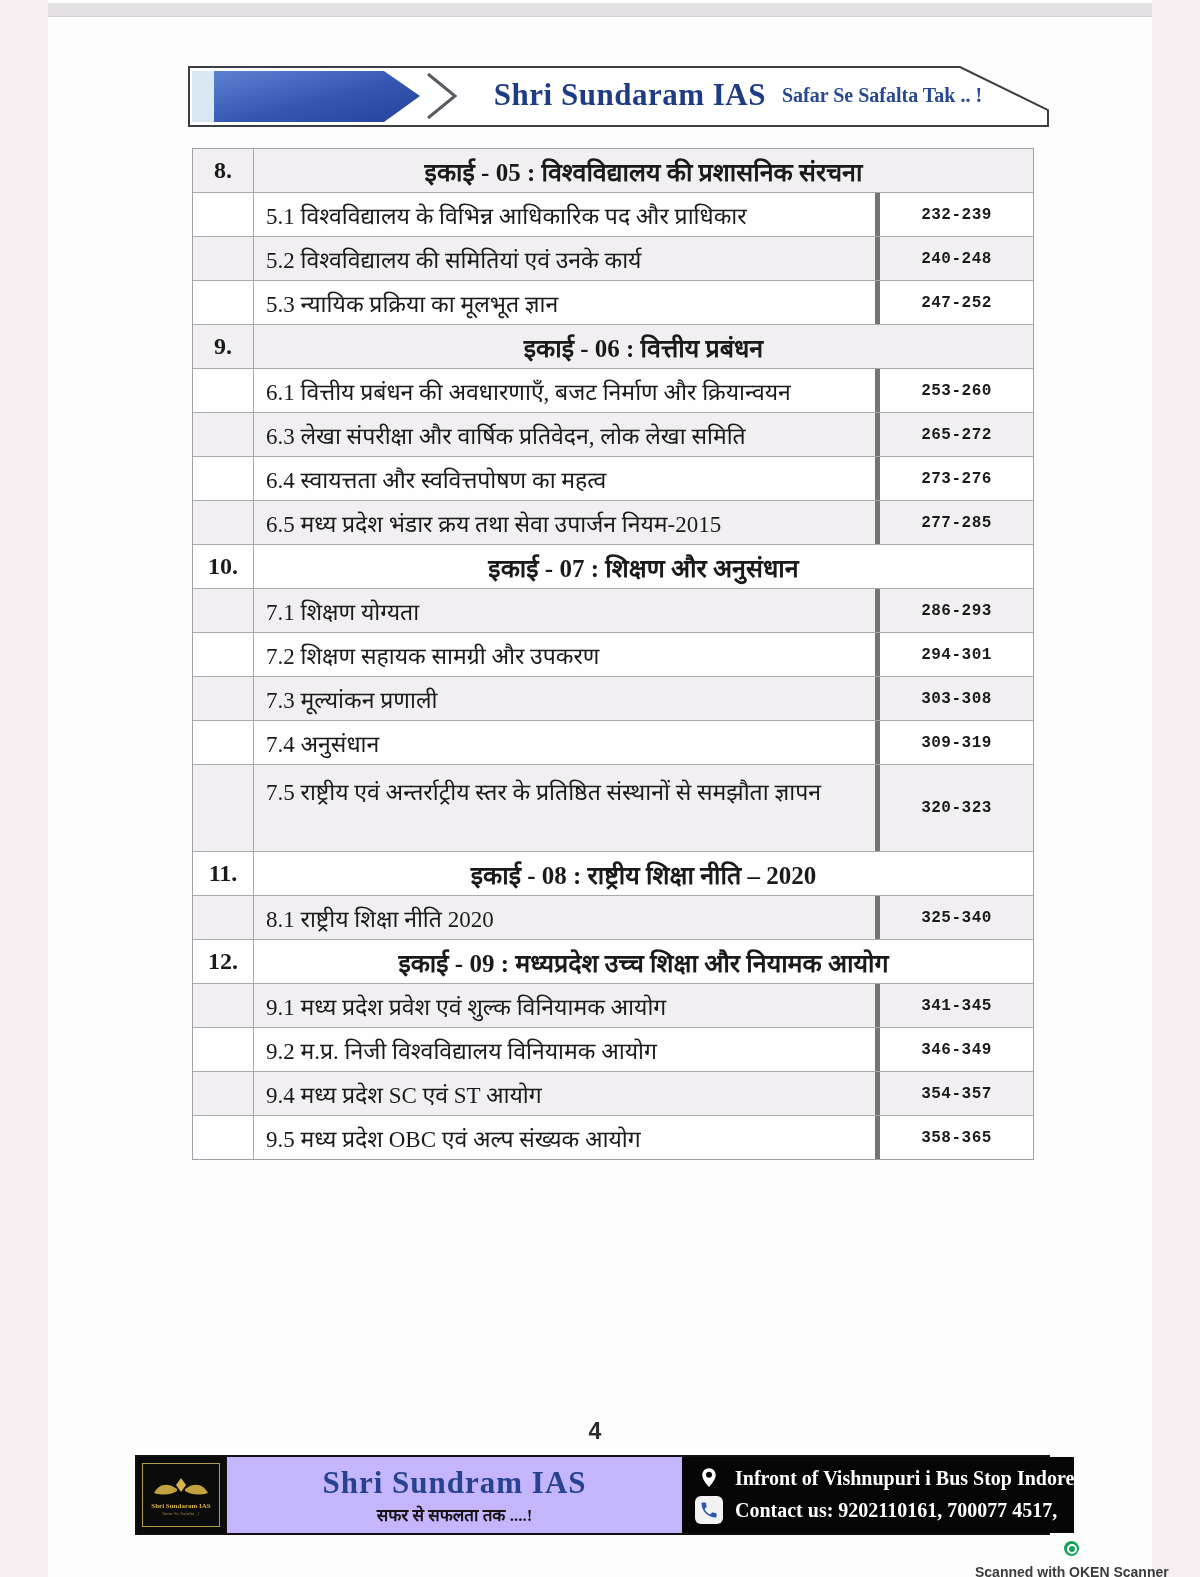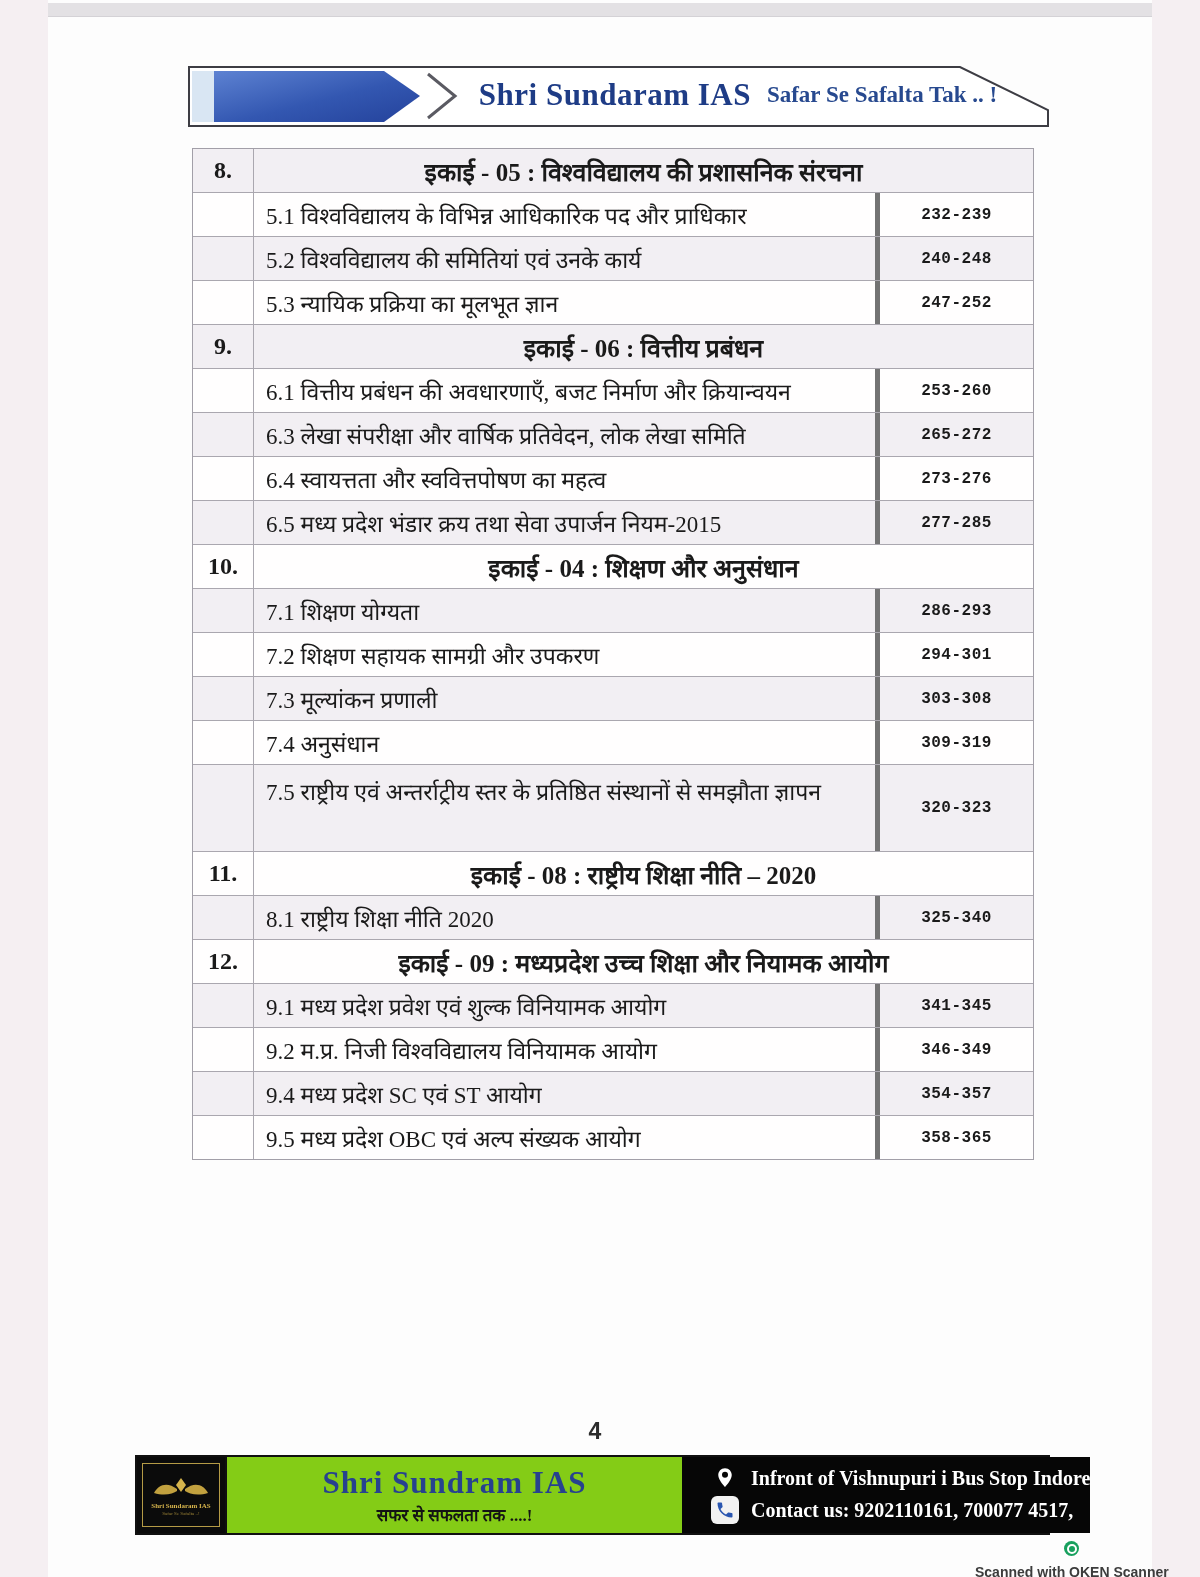--- a/index.html
+++ b/index.html
@@ -14,21 +14,21 @@
   .top-band{position:absolute;left:48px;top:3px;width:1104px;height:13px;background:#e3e1e4;border-bottom:1px solid #d4d2d6;}
 
   
   .banner{position:absolute;left:188px;top:66px;width:862px;height:62px;}
   .banner svg{position:absolute;left:0;top:0;}
   .banner-text{
     position:absolute;left:255px;top:0;width:590px;height:58px;
     display:flex;align-items:center;justify-content:center;gap:16px;white-space:nowrap;
   }
   .brand-big{font-size:31px;font-weight:bold;color:#1e3c86;letter-spacing:.5px;}
-  .brand-tag{font-size:23px;font-weight:bold;color:#27498f;}
+  .brand-tag{font-size:20px;font-weight:bold;color:#27498f;}
 
   
   .toc{
     position:absolute;left:192px;top:148px;width:840px;
     border:1px solid #a29fa8;background:#fff;
   }
   .t-row{display:flex;min-height:43px;border-bottom:1px solid #aaa7af;}
   .t-row:last-child{border-bottom:none;}
   .t-row:nth-child(odd){background:#f2eff3;}
   .t-row:nth-child(even){background:#fffefe;}
@@ -69,27 +69,27 @@
     display:flex;flex-direction:column;align-items:center;justify-content:center;box-sizing:border-box;
   }
   .logo-inner{
     width:78px;height:64px;border:1px solid #b59b46;box-sizing:border-box;
     display:flex;flex-direction:column;align-items:center;justify-content:center;gap:1px;
   }
   .logo-name{font-size:7px;color:#d6b44c;font-weight:bold;white-space:nowrap;}
   .logo-sub{font-size:5px;color:#9c8336;white-space:nowrap;}
   .footer-mid{
     flex:0 0 455px;display:flex;flex-direction:column;align-items:center;justify-content:center;
-    background:#84cc16;gap:2px;
+    background:#c4b5fd;gap:2px;
   }
   .footer-brand{font-size:31px;font-weight:bold;color:#27428f;letter-spacing:1px;}
   .footer-tag{font-size:17px;font-weight:bold;color:#141414;}
   .footer-right{
     flex:1;background:#060606;color:#fff;display:flex;flex-direction:column;
-    justify-content:center;padding-left:29px;gap:6px;box-sizing:border-box;
+    justify-content:center;padding-left:13px;gap:6px;box-sizing:border-box;
   }
   .f-line{display:flex;align-items:center;gap:12px;}
   .f-text{font-size:20px;font-weight:bold;white-space:nowrap;}
   .phone-chip{
     width:28px;height:28px;background:#f2f2f2;border-radius:6px;
     display:flex;align-items:center;justify-content:center;flex:0 0 28px;
   }
   .pin-wrap{width:28px;display:flex;justify-content:center;flex:0 0 28px;}
 
   
@@ -173,21 +173,21 @@
     <div class="c-pages">273-276</div>
   </div>
   <div class="t-row">
     <div class="c-num"></div>
     <div class="c-label">6.5 मध्य प्रदेश भंडार क्रय तथा सेवा उपार्जन नियम-2015</div>
     <div class="c-pages">277-285</div>
   </div>
 
   <div class="t-row">
     <div class="c-num">10.</div>
-    <div class="c-title">इकाई - 04 : शिक्षण और अनुसंधान</div>
+    <div class="c-title">इकाई - 07 : शिक्षण और अनुसंधान</div>
   </div>
   <div class="t-row">
     <div class="c-num"></div>
     <div class="c-label">7.1 शिक्षण योग्यता</div>
     <div class="c-pages">286-293</div>
   </div>
   <div class="t-row">
     <div class="c-num"></div>
     <div class="c-label">7.2 शिक्षण सहायक सामग्री और उपकरण</div>
     <div class="c-pages">294-301</div>

